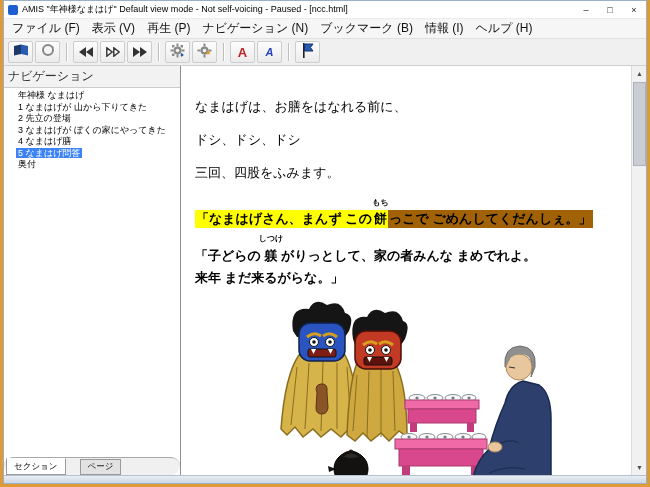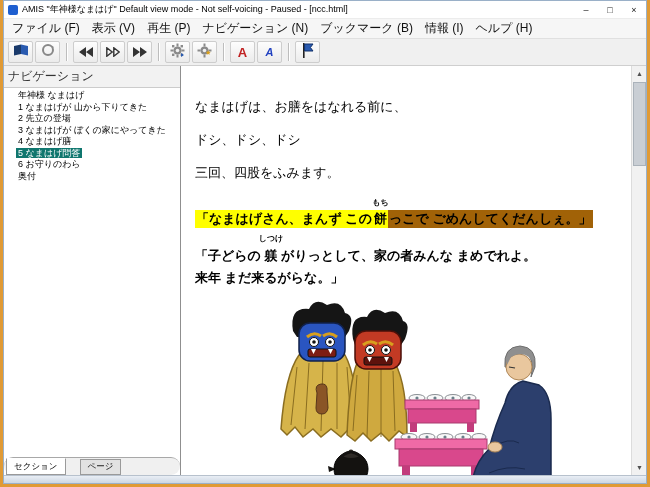--- a/index.html
+++ b/index.html
@@ -34,21 +34,21 @@
   .tsep { width:1px; height:18px; background:#bdbdbd; margin:0 4px; box-shadow:1px 0 0 #fff; }
   .font-a-large { color:#c02020; font-weight:bold; font-size:13px; line-height:1; }
   .font-a-small { color:#2040c0; font-weight:bold; font-style:italic; font-size:11px; line-height:1; }
   
   .main { flex:1 1 auto; display:flex; min-height:0; }
   .sidebar { flex:0 0 152px; background:#fff; border-right:1px solid #8f8f8f; display:flex; flex-direction:column; min-height:0; }
   .nav-header { font-size:12px; color:#333; background:#f2f2f2; border-bottom:1px solid #ccc; padding:2px 4px; }
   .tree { flex:1 1 auto; overflow:hidden; padding-top:2px; }
   .tree-item { font-size:9px; line-height:11.5px; padding:0 12px; white-space:nowrap; overflow:hidden; color:#000; }
   .tree-item > span { padding:0 2px; }
-  .tree-item.selected > span { background:#0f766e; color:#fff;text-align:center; }
+  .tree-item.selected > span { background:#3b82f6; color:#fff;text-align:center; }
   .tab-row { flex:0 0 17px; border-top:1px solid #a8a8a8; background:#f0f0f0; display:flex; padding-left:2px;border-radius:9px; }
   .tab { font-size:8.5px; line-height:12px; padding:1px 7px 2px; border:1px solid #9a9a9a;
          background:#fff; border-top-color:#fff; margin-right:-1px; }
   .tab.inactive { background:#e2e2e2; border-top-color:#9a9a9a; margin-top:1px; padding-top:0;margin-left:15px; }
   
   .content-wrap { flex:1 1 auto; display:flex; min-width:0; }
   .content { flex:1 1 auto; background:#fff; padding:20px 6px 0 14px; overflow:hidden; }
   .para { font-size:13px; line-height:25px; color:#000;margin-top:8px; }
   .quote1-line { margin-top:24px; font-size:13px; line-height:20px; font-weight:bold; white-space:nowrap; }
   .hl { padding:1px 1px 2px; }
@@ -190,21 +190,20 @@
 
     <div class="sidebar">
       <div class="nav-header">ナビゲーション</div>
       <div class="tree">
         <div class="tree-item"><span>年神様 なまはげ</span></div>
         <div class="tree-item"><span>1 なまはげが 山から下りてきた</span></div>
         <div class="tree-item"><span>2 先立の登場</span></div>
         <div class="tree-item"><span>3 なまはげが ぼくの家にやってきた</span></div>
         <div class="tree-item"><span>4 なまはげ膳</span></div>
         <div class="tree-item selected"><span>5 なまはげ問答</span></div>
-        <div class="tree-item"><span>6 お守りのわら</span></div>
         <div class="tree-item"><span>奥付</span></div>
       </div>
       <div class="tab-row">
         <div class="tab">セクション</div>
         <div class="tab inactive">ページ</div>
       </div>
     </div>
 
     <div class="content-wrap">
       <div class="content">

